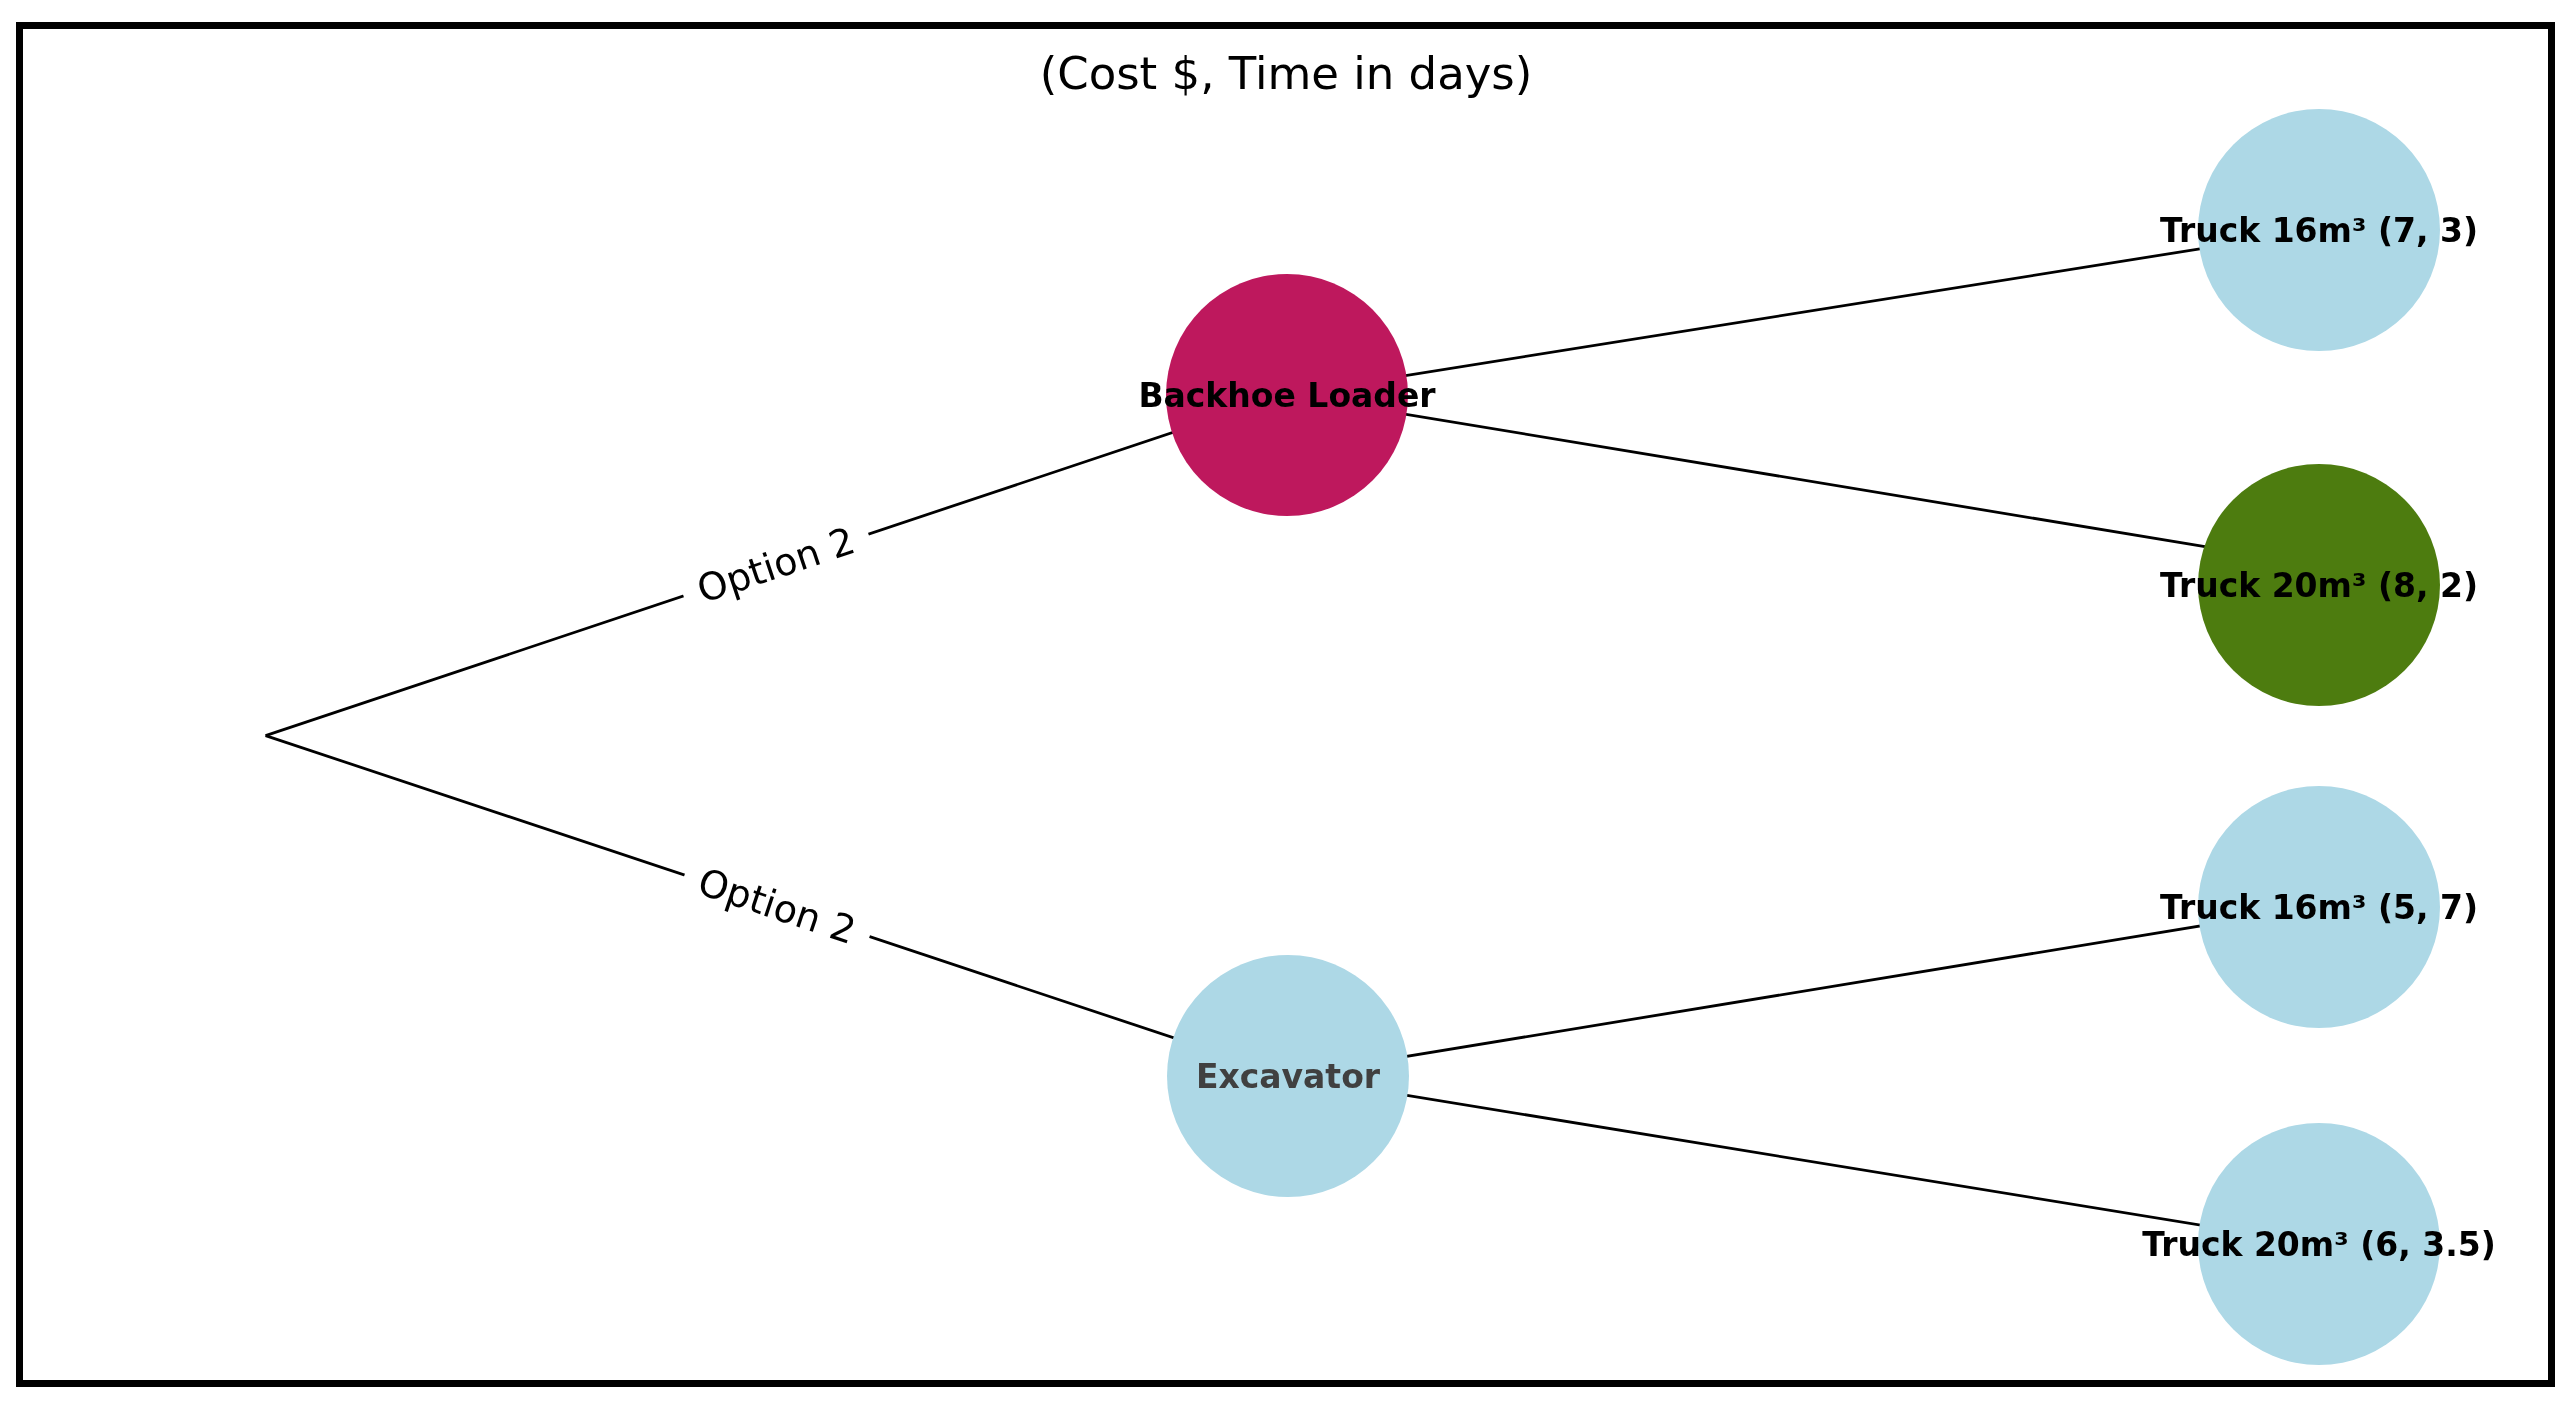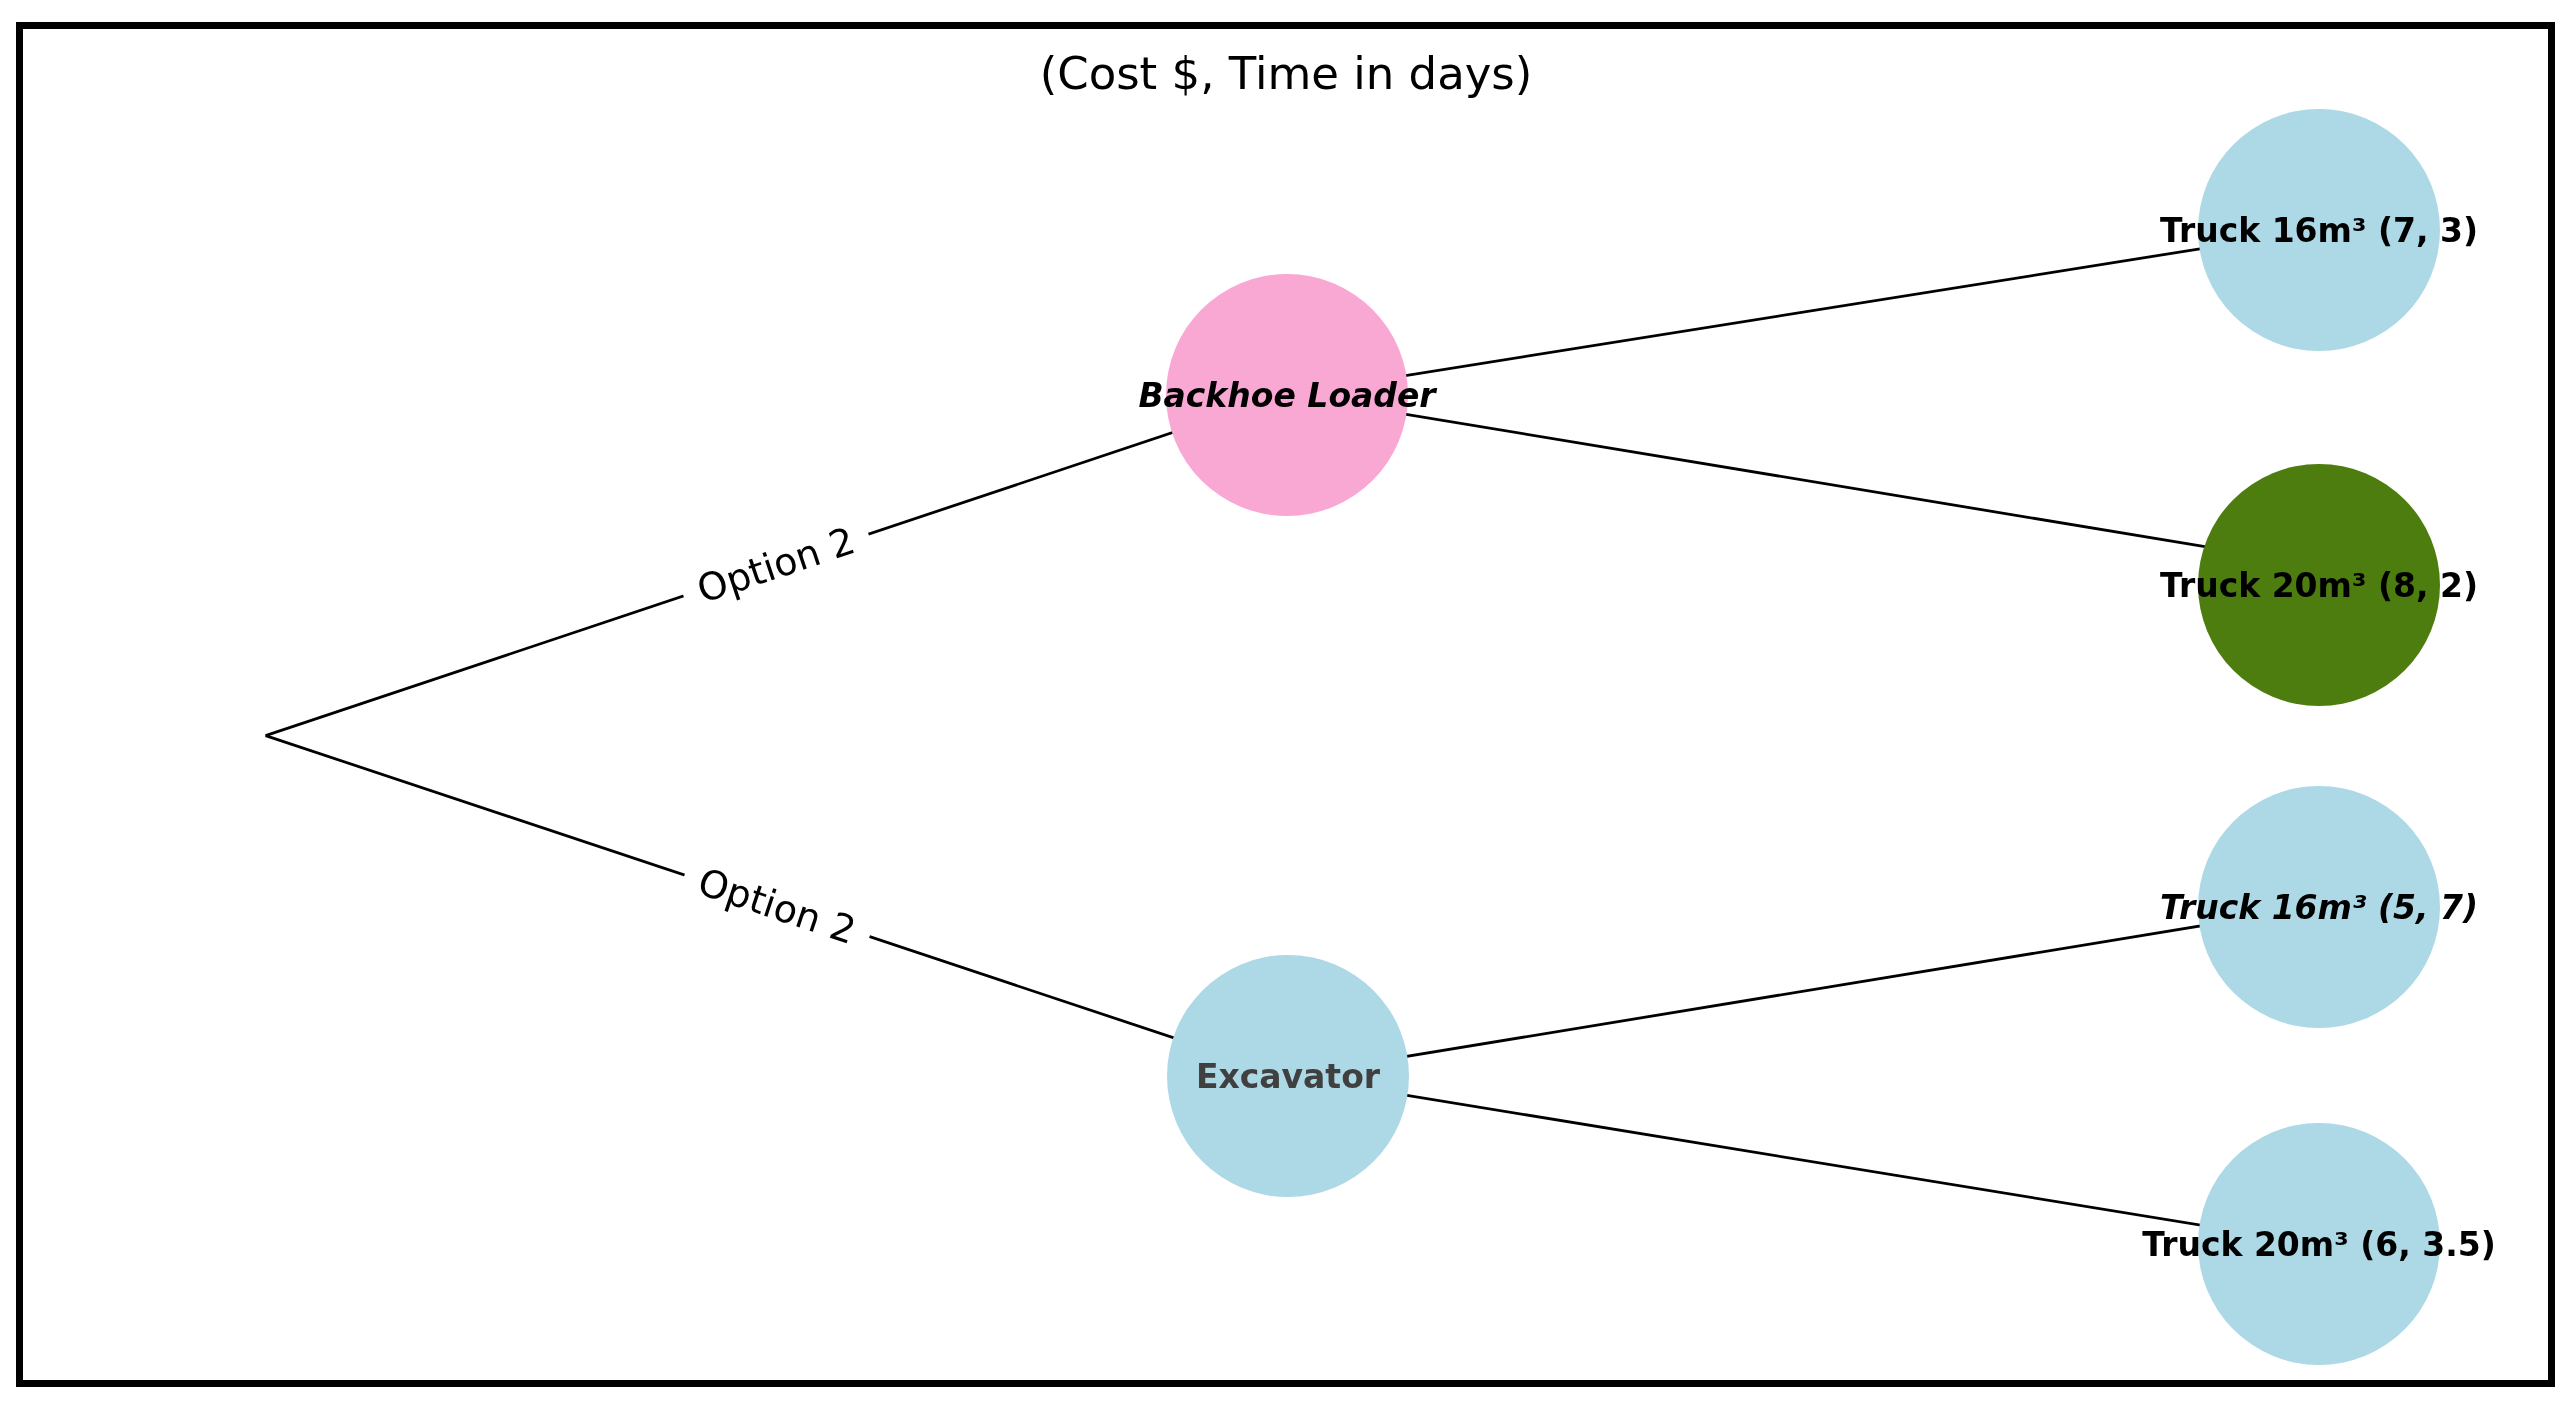--- a/index.html
+++ b/index.html
@@ -81,32 +81,32 @@
       <line x1="334" y1="925" x2="1618" y2="496" stroke="#000000" stroke-width="3.5"></line>
       <line x1="334" y1="925" x2="1620" y2="1353" stroke="#000000" stroke-width="3.5"></line>
       <line x1="1618" y1="496" x2="2916" y2="289" stroke="#000000" stroke-width="3.5"></line>
       <line x1="1618" y1="496" x2="2916" y2="711" stroke="#000000" stroke-width="3.5"></line>
       <line x1="1620" y1="1353" x2="2916" y2="1140" stroke="#000000" stroke-width="3.5"></line>
       <line x1="1620" y1="1353" x2="2916" y2="1565" stroke="#000000" stroke-width="3.5"></line>
     </svg>
 
 <span class="edge-label" style="left: 776px; top: 565px; background: rgb(255, 255, 255); transform: translate(-50%, -50%) rotate(-18.48deg);">Option 2</span>
     <span class="edge-label" style="left: 777px; top: 906px; background: rgb(255, 255, 255); transform: translate(-50%, -50%) rotate(18.41deg);">Option 2</span>
-    <div class="node" style="left: 1166px; top: 274px; width: 242px; height: 242px; background: #f9a8d4; font-style: italic;">
+    <div class="node" style="left: 1166px; top: 274px; width: 242px; height: 242px; background: #be185d;">
       <span class="node-label" style="color: rgb(0, 0, 0);">Backhoe Loader</span>
     </div>
     <div class="node" style="left: 1167px; top: 955px; width: 242px; height: 242px; background: rgb(173, 216, 230);">
       <span class="node-label" style="color: #404040;">Excavator</span>
     </div>
     <div class="node" style="left: 2198px; top: 109px; width: 242px; height: 242px; background: rgb(173, 216, 230);">
       <span class="node-label" style="color: rgb(0, 0, 0); text-align: center;">Truck 16m³ (7, 3)</span>
     </div>
     <div class="node" style="left: 2198px; top: 464px; width: 242px; height: 242px; background: #4d7c0f;">
       <span class="node-label" style="color: rgb(0, 0, 0);">Truck 20m³ (8, 2)</span>
     </div>
-    <div class="node" style="left: 2198px; top: 786px; width: 242px; height: 242px; background: rgb(173, 216, 230); font-style: italic;">
+    <div class="node" style="left: 2198px; top: 786px; width: 242px; height: 242px; background: rgb(173, 216, 230);">
       <span class="node-label" style="color: rgb(0, 0, 0);">Truck 16m³ (5, 7)</span>
     </div>
     <div class="node" style="left: 2198px; top: 1123px; width: 242px; height: 242px; background: rgb(173, 216, 230);">
       <span class="node-label" style="color: rgb(0, 0, 0);">Truck 20m³ (6, 3.5)</span>
     </div>
   </div>
 
 
 </body></html>

